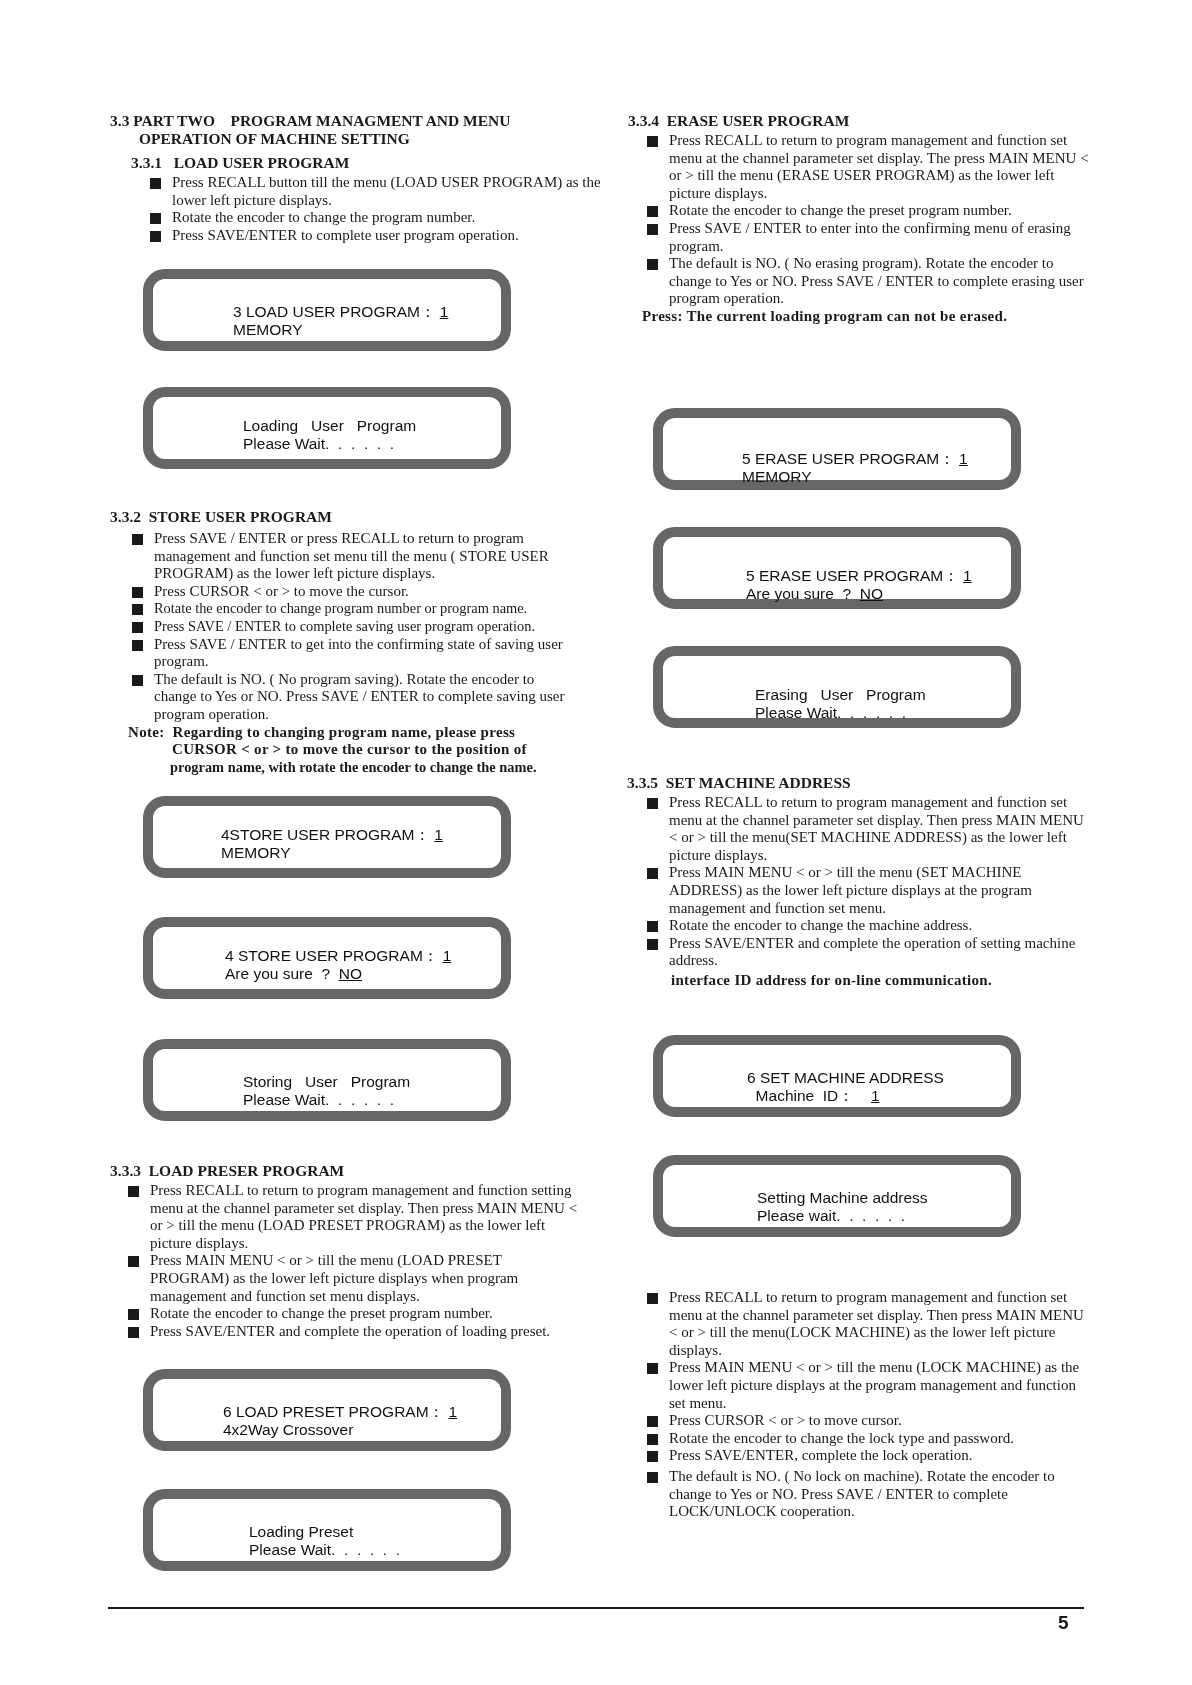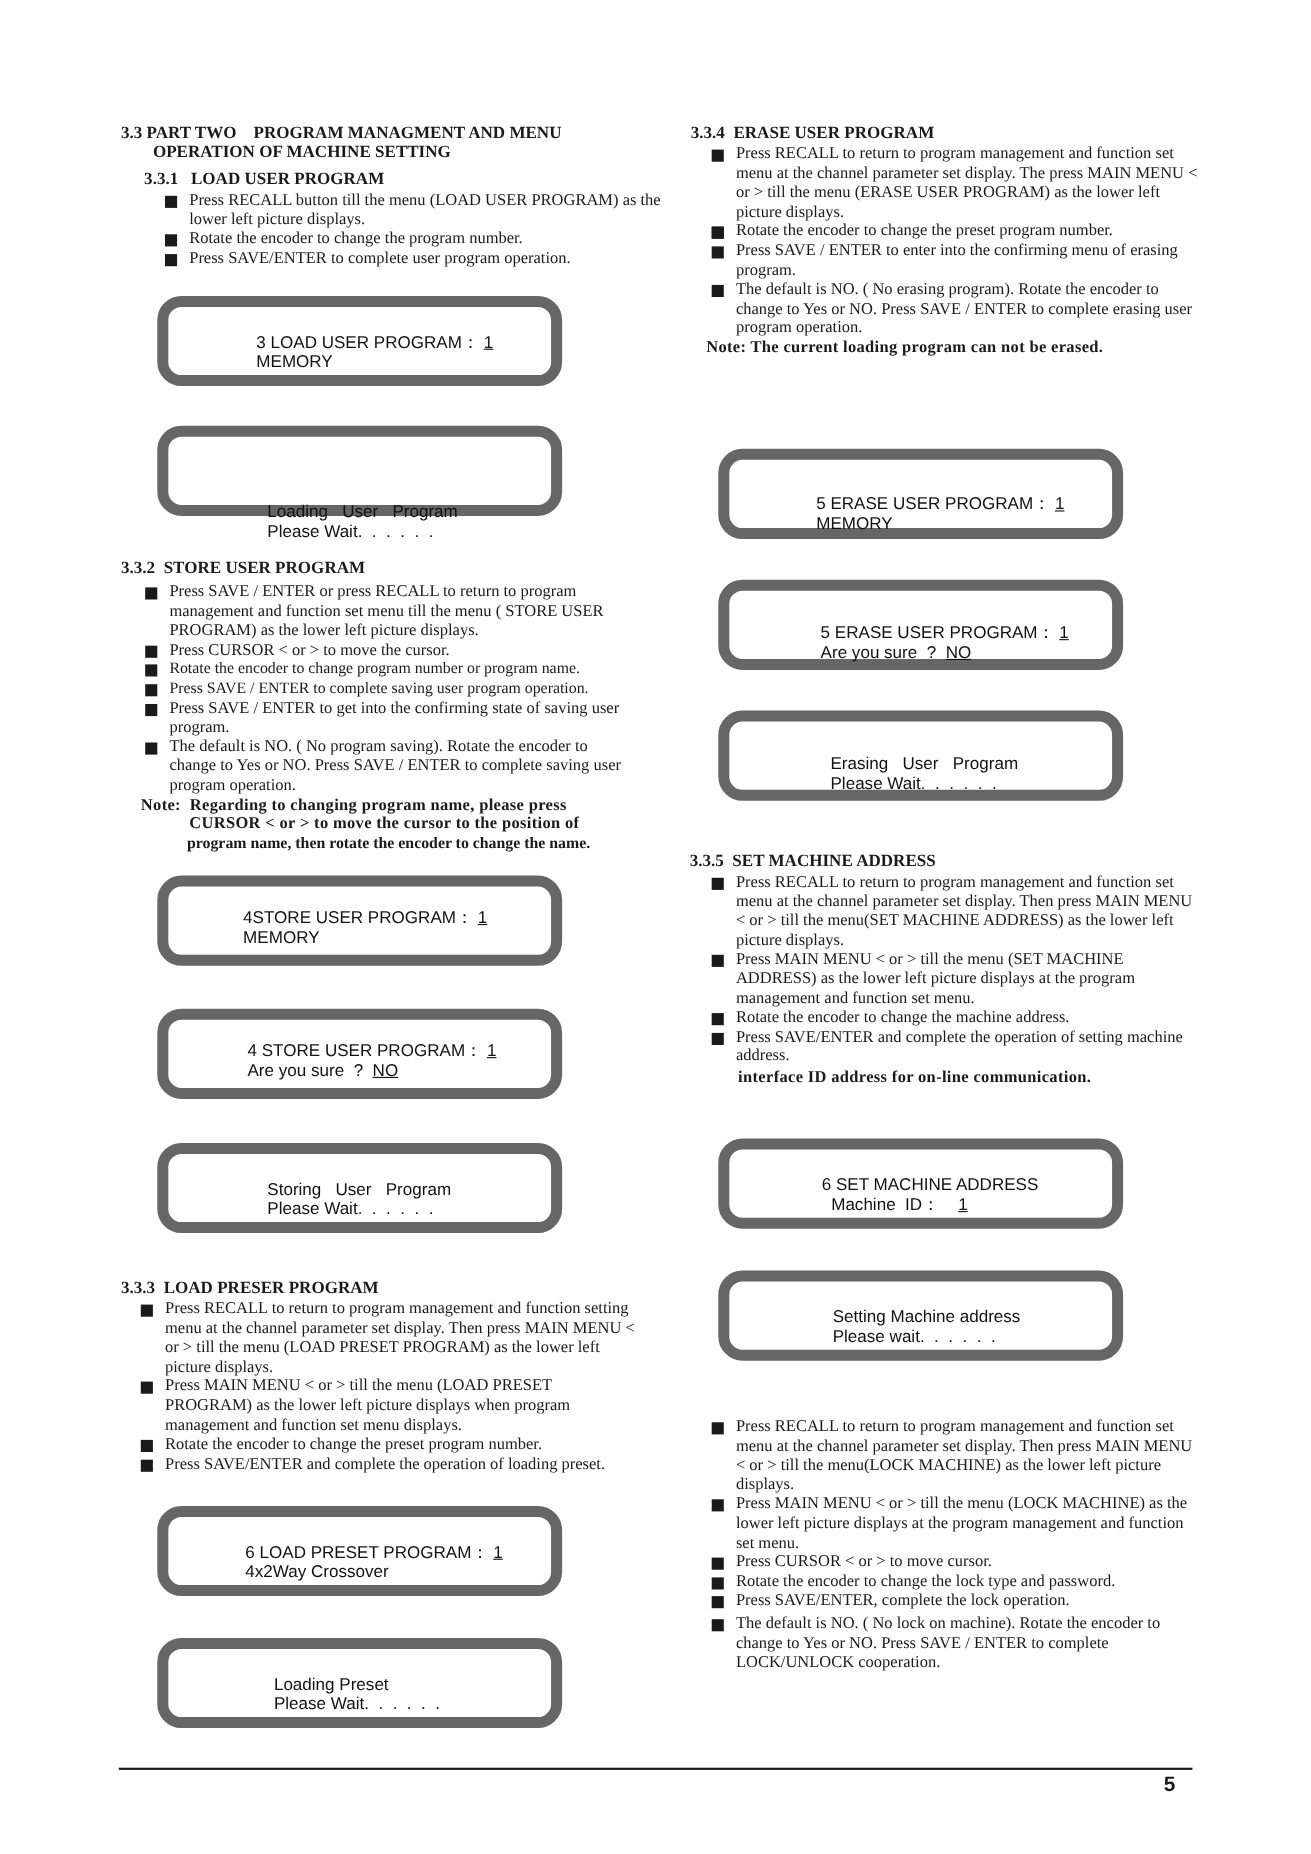--- a/index.html
+++ b/index.html
@@ -35,37 +35,37 @@
     <li><span class="sq"></span><span>Press RECALL button till the menu (LOAD USER PROGRAM) as the lower left picture  displays.</span></li>
     <li><span class="sq"></span><span>Rotate the encoder to change the program number.</span></li>
     <li><span class="sq"></span><span>Press SAVE/ENTER to complete user program operation.</span></li>
   </ul>
 </div>
 
 <div class="lcd" style="left:143px; top:269px;">
   <div class="txt" style="left:80px; top:24px;"><span>3 LOAD USER PROGRAM： </span><span class="u">1</span><br><span>MEMORY</span></div>
 </div>
 <div class="lcd" style="left:143px; top:387px;">
-  <div class="txt" style="left:90px; top:20px;margin-top:40px;"><span>Loading   User   Program</span><br><span>Please Wait.  .  .  .  .  .</span></div>
+  <div class="txt" style="left:90px; top:20px;"><span>Loading   User   Program</span><br><span>Please Wait.  .  .  .  .  .</span></div>
 </div>
 
 <div class="col" style="left:110px; top:508px; width:470px;">
   <div class="h3" style="white-space:pre;">3.3.2  STORE USER PROGRAM</div>
   <ul class="bullets" style="margin-left:20px; margin-top:4px;">
     <li><span class="sq"></span><span>Press SAVE / ENTER or press RECALL to return to program management and function set menu till the menu ( STORE USER PROGRAM) as the lower left picture displays.</span></li>
     <li><span class="sq"></span><span>Press CURSOR &lt; or &gt; to move the cursor.</span></li>
     <li style="font-size:14.4px;"><span class="sq"></span><span>Rotate the encoder to change program number or program name.</span></li>
     <li style="font-size:14.4px;"><span class="sq"></span><span>Press SAVE / ENTER to complete saving user program operation.</span></li>
     <li><span class="sq"></span><span>Press SAVE / ENTER to get into the confirming state of saving user program.</span></li>
     <li><span class="sq"></span><span>The default is NO. ( No program saving). Rotate the encoder to change to Yes or NO. Press SAVE / ENTER to complete saving user program operation.</span></li>
   </ul>
   <div class="note" style="margin-left:18px;">
     <div style="white-space:pre;">Note:  Regarding to changing program name, please press</div>
     <div style="padding-left:44px;">CURSOR &lt; or &gt; to move the cursor to the position of</div>
-    <div style="padding-left:42px; font-size:14.4px; letter-spacing:0;">program name, then rotate the encoder to change the name.</div>
+    <div style="padding-left:42px; font-size:14.4px; letter-spacing:0;">program name, with rotate the encoder to change the name.</div>
   </div>
 </div>
 
 <div class="lcd" style="left:143px; top:796px;">
   <div class="txt" style="left:68px; top:20px;"><span>4STORE USER PROGRAM： </span><span class="u">1</span><br><span>MEMORY</span></div>
 </div>
 <div class="lcd" style="left:143px; top:917px;">
   <div class="txt" style="left:72px; top:20px;"><span>4 STORE USER PROGRAM： </span><span class="u">1</span><br><span>Are you sure  ?  </span><span class="u">NO</span></div>
 </div>
 <div class="lcd" style="left:143px; top:1039px;">
@@ -91,21 +91,21 @@
 
 <div class="col" style="left:628px; top:112px; width:462px;">
   <div class="h3" style="white-space:pre;">3.3.4  ERASE USER PROGRAM</div>
   <ul class="bullets" style="margin-left:17px; margin-top:2px;">
     <li><span class="sq"></span><span>Press RECALL to return to program management and function set menu at the channel parameter set display. The press MAIN MENU &lt; or &gt; till the menu (ERASE USER PROGRAM) as the lower left picture displays.</span></li>
     <li><span class="sq"></span></li>
     <li><span class="sq"></span><span>Rotate the encoder to change the preset program number.</span></li>
     <li><span class="sq"></span><span>Press SAVE / ENTER to enter into the confirming menu of erasing program.</span></li>
     <li><span class="sq"></span><span>The default is NO. ( No erasing program). Rotate the encoder to change to Yes or NO. Press SAVE / ENTER to complete erasing user program operation.</span></li>
   </ul>
-  <div class="note" style="margin-left:14px;">Note: The current loading program can not be erased.</div>
+  <div class="note" style="margin-left:14px;">Press: The current loading program can not be erased.</div>
 </div>
 
 <div class="lcd" style="left:653px; top:408px;">
   <div class="txt" style="left:79px; top:32px;"><span>5 ERASE USER PROGRAM： </span><span class="u">1</span><br><span>MEMORY</span></div>
 </div>
 <div class="lcd" style="left:653px; top:527px;">
   <div class="txt" style="left:83px; top:30px;"><span>5 ERASE USER PROGRAM： </span><span class="u">1</span><br><span>Are you sure  ?  </span><span class="u">NO</span></div>
 </div>
 <div class="lcd" style="left:653px; top:646px;">
   <div class="txt" style="left:92px; top:30px;"><span>Erasing   User   Program</span><br><span>Please Wait.  .  .  .  .  .</span></div>

